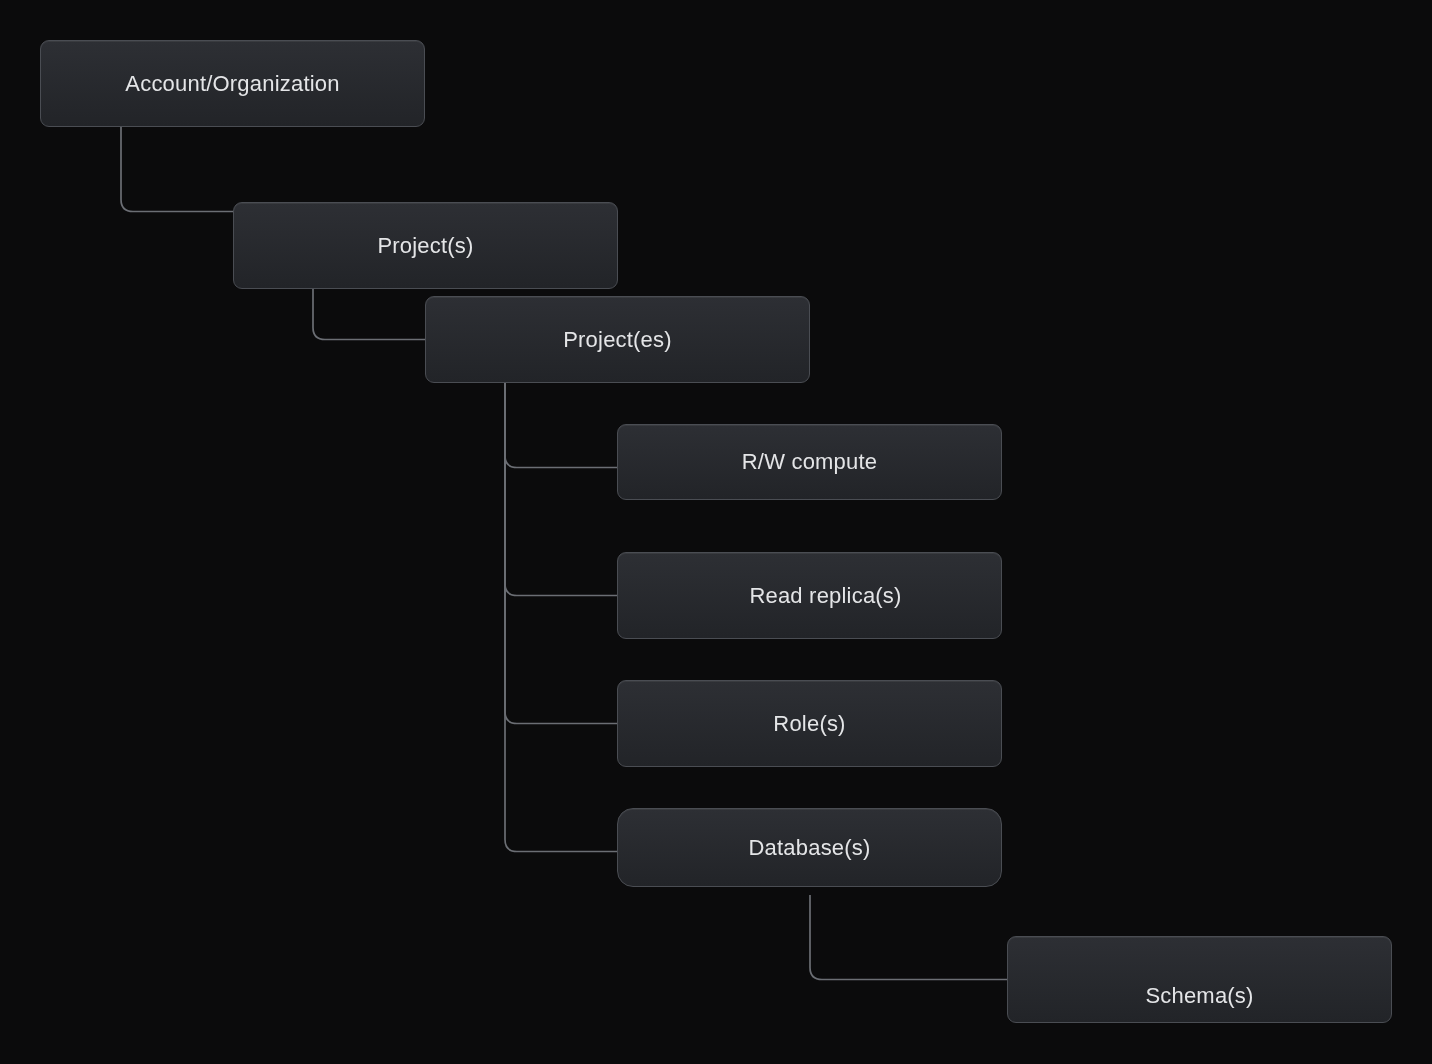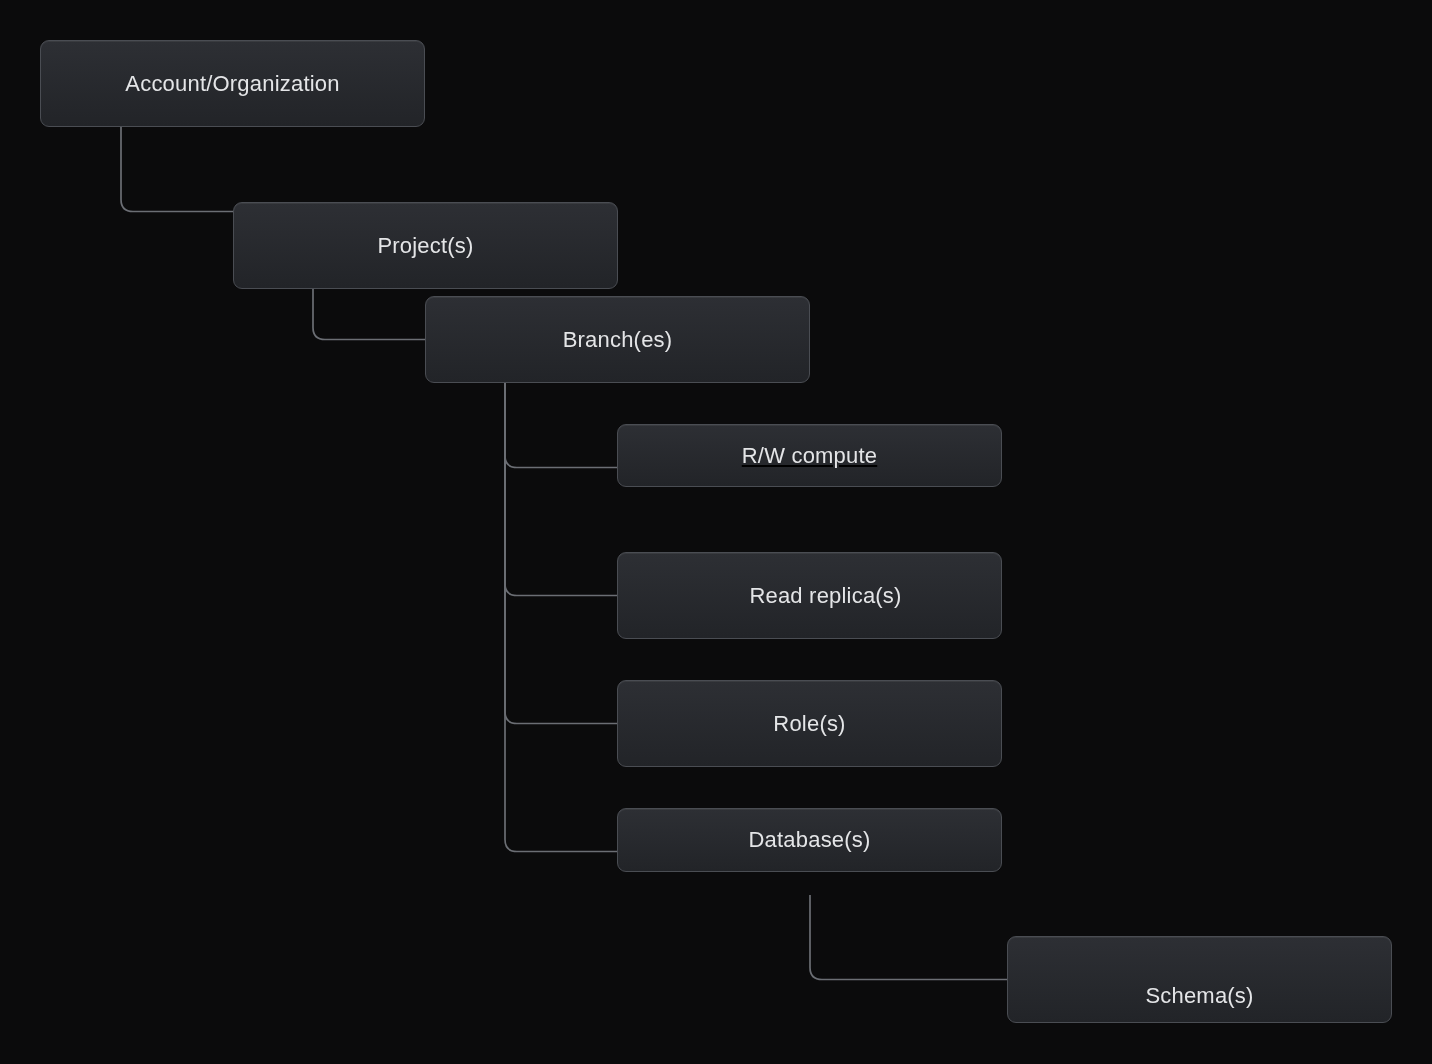--- a/index.html
+++ b/index.html
@@ -53,31 +53,31 @@
       <path d="M 810 895 L 810 967.5 Q 810 979.5 822 979.5 L 1007 979.5" fill="none" stroke="#6b6e74" stroke-width="1.7"></path>
     </svg>
   <div>
       <div class="node" style="left: 40px; top: 40px; width: 385px; height: 87px; border-radius: 9px; border-color: rgb(74, 77, 83); background: linear-gradient(rgb(45, 47, 52) 0%, rgb(34, 36, 40) 100%);">
         <span class="node-label" style="color: rgb(228, 229, 231);">Account/Organization</span>
       </div>
       <div class="node" style="left: 233px; top: 168px; width: 385px; height: 87px; border-radius: 9px; border-color: rgb(74, 77, 83); background: linear-gradient(rgb(45, 47, 52) 0%, rgb(34, 36, 40) 100%); margin-top: 34px;">
         <span class="node-label" style="color: rgb(228, 229, 231);">Project(s)</span>
       </div>
       <div class="node" style="left: 425px; top: 296px; width: 385px; height: 87px; border-radius: 9px; border-color: rgb(74, 77, 83); background: linear-gradient(rgb(45, 47, 52) 0%, rgb(34, 36, 40) 100%);">
-        <span class="node-label" style="color: rgb(228, 229, 231);">Branch(es)</span>
+        <span class="node-label" style="color: rgb(228, 229, 231);">Project(es)</span>
       </div>
-      <div class="node" style="left: 617px; top: 424px; width: 385px; height: 63px; border-radius: 9px; border-color: rgb(74, 77, 83); background: linear-gradient(rgb(45, 47, 52) 0%, rgb(34, 36, 40) 100%); text-decoration: underline;">
+      <div class="node" style="left: 617px; top: 424px; width: 385px; height: 76px; border-radius: 9px; border-color: rgb(74, 77, 83); background: linear-gradient(rgb(45, 47, 52) 0%, rgb(34, 36, 40) 100%);">
         <span class="node-label" style="color: rgb(228, 229, 231);">R/W compute</span>
       </div>
       <div class="node" style="left: 617px; top: 552px; width: 385px; height: 87px; border-radius: 9px; border-color: rgb(74, 77, 83); background: linear-gradient(rgb(45, 47, 52) 0%, rgb(34, 36, 40) 100%); padding-left: 32px;">
         <span class="node-label" style="color: rgb(228, 229, 231);">Read replica(s)</span>
       </div>
       <div class="node" style="left: 617px; top: 680px; width: 385px; height: 87px; border-radius: 9px; border-color: rgb(74, 77, 83); background: linear-gradient(rgb(45, 47, 52) 0%, rgb(34, 36, 40) 100%);">
         <span class="node-label" style="color: rgb(228, 229, 231); text-align: right;">Role(s)</span>
       </div>
-      <div class="node" style="left: 617px; top: 808px; width: 385px; height: 64px; border-radius: 9px; border-color: rgb(74, 77, 83); background: linear-gradient(rgb(45, 47, 52) 0%, rgb(34, 36, 40) 100%);">
+      <div class="node" style="left: 617px; top: 808px; width: 385px; height: 79px; border-radius: 16px; border-color: rgb(74, 77, 83); background: linear-gradient(rgb(45, 47, 52) 0%, rgb(34, 36, 40) 100%);">
         <span class="node-label" style="color: rgb(228, 229, 231);">Database(s)</span>
       </div>
       <div class="node" style="left: 1007px; top: 936px; width: 385px; height: 87px; border-radius: 9px; border-color: rgb(74, 77, 83); background: linear-gradient(rgb(45, 47, 52) 0%, rgb(34, 36, 40) 100%);">
         <span class="node-label" style="color: rgb(228, 229, 231); margin-top: 32px;">Schema(s)</span>
       </div>
     </div>
 </div>
 
 </body></html>

